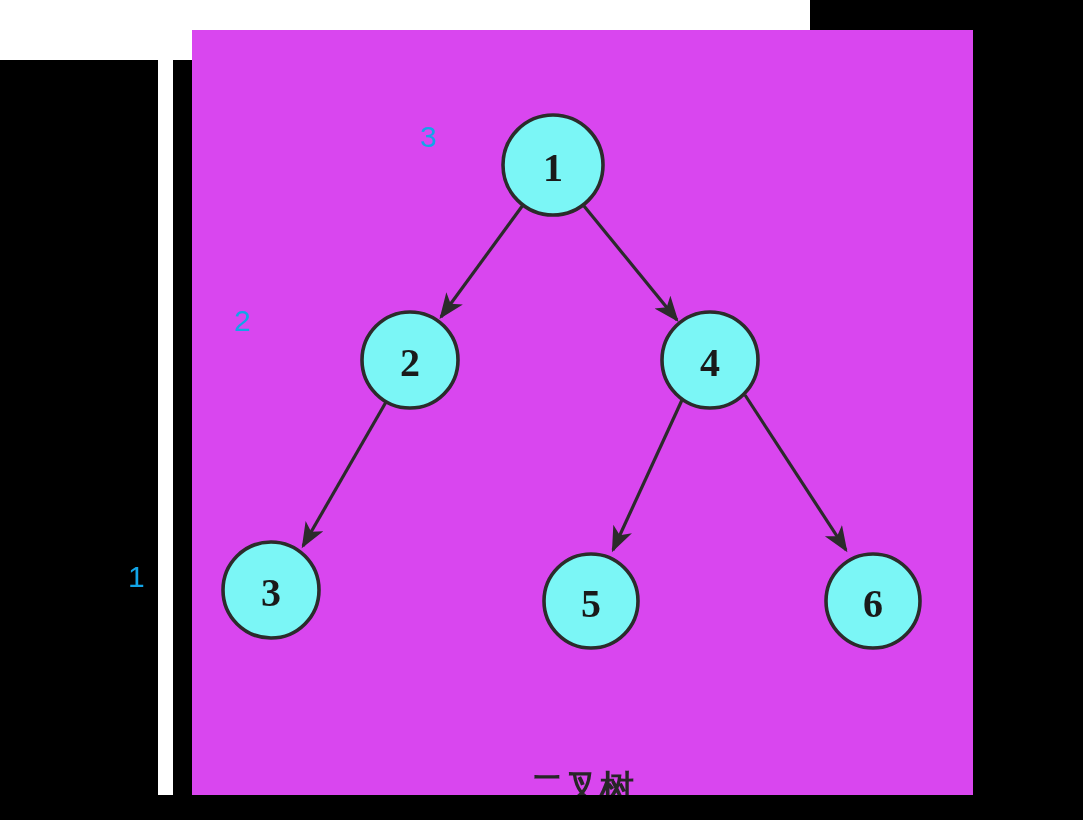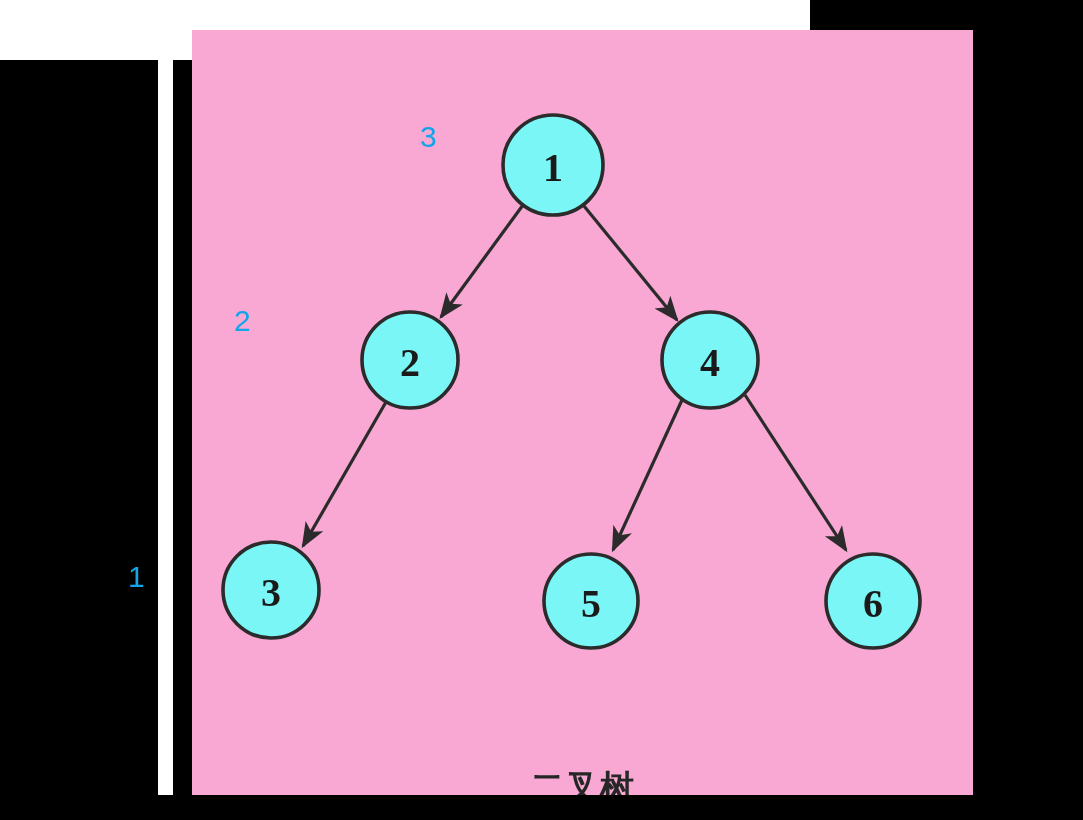--- a/index.html
+++ b/index.html
@@ -83,21 +83,21 @@
     height: 25px;
   }
 
   
   #diagram-canvas {
     position: absolute;
     left: 192px;
     top: 30px;
     width: 781px;
     height: 765px;
-    background: #f9a8d4;
+    background: #d946ef;
     overflow: visible;
     padding-left: 33px;
   }
 
   
   .level-label {
     position: absolute;
     color: #12a5e8;
     font-size: 30px;
     font-weight: 400;

